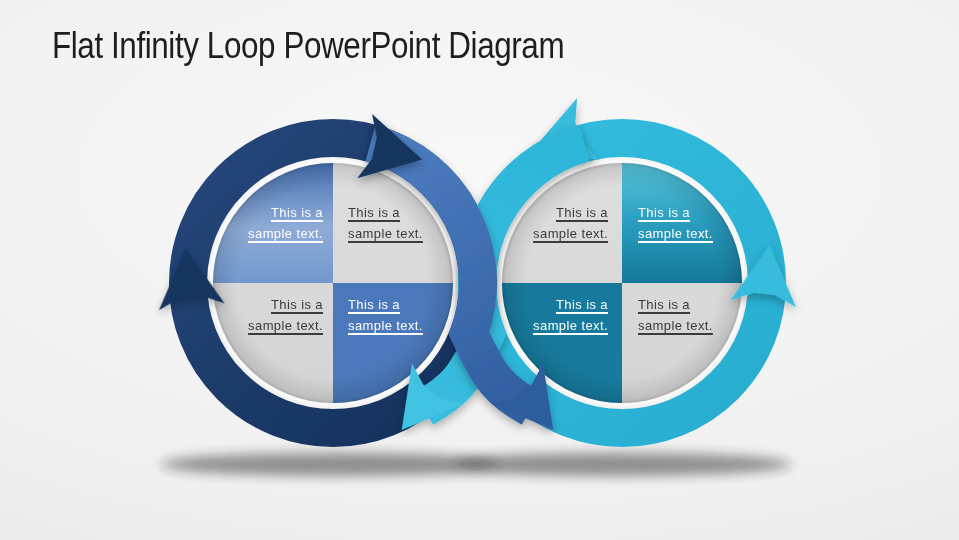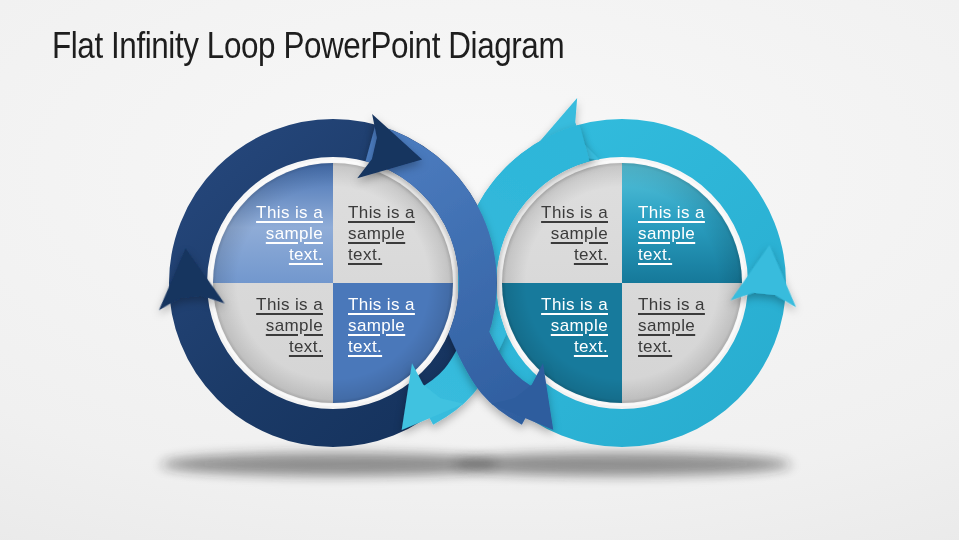--- a/index.html
+++ b/index.html
@@ -4,21 +4,21 @@
 <style>
   html,body{margin:0;padding:0;}
   body{width:959px;height:540px;overflow:hidden;position:relative;
        font-family:"Liberation Sans", sans-serif;}
   .slide{position:absolute;inset:0;
        background:radial-gradient(ellipse 130% 110% at 50% 32%, #f8f8f8 0%, #f0f0f0 55%, #e2e2e2 100%);}
   .title{position:absolute;left:52px;top:25px;font-size:37px;line-height:1.15;
        color:#1e1e1e;font-weight:400;letter-spacing:-0.5px;
        transform:scaleX(.85);transform-origin:left top;white-space:nowrap;}
   svg.diagram{position:absolute;left:0;top:0;}
-  .qtext{position:absolute;width:80px;font-size:17px;line-height:21px;letter-spacing:.4px;
+  .qtext{position:absolute;width:80px;font-size:13px;line-height:21px;letter-spacing:.4px;
        text-decoration:underline;text-underline-offset:3px;text-decoration-thickness:1.5px;}
   .light{color:#ffffff;}
   .dark{color:#3b3b3b;}
   .ralign{text-align:right;}
   .l-tl{left:243px;top:202px;}
   .l-tr{left:348px;top:202px;}
   .l-bl{left:243px;top:294px;}
   .l-br{left:348px;top:294px;}
   .r-tl{left:528px;top:202px;}
   .r-tr{left:638px;top:202px;}

